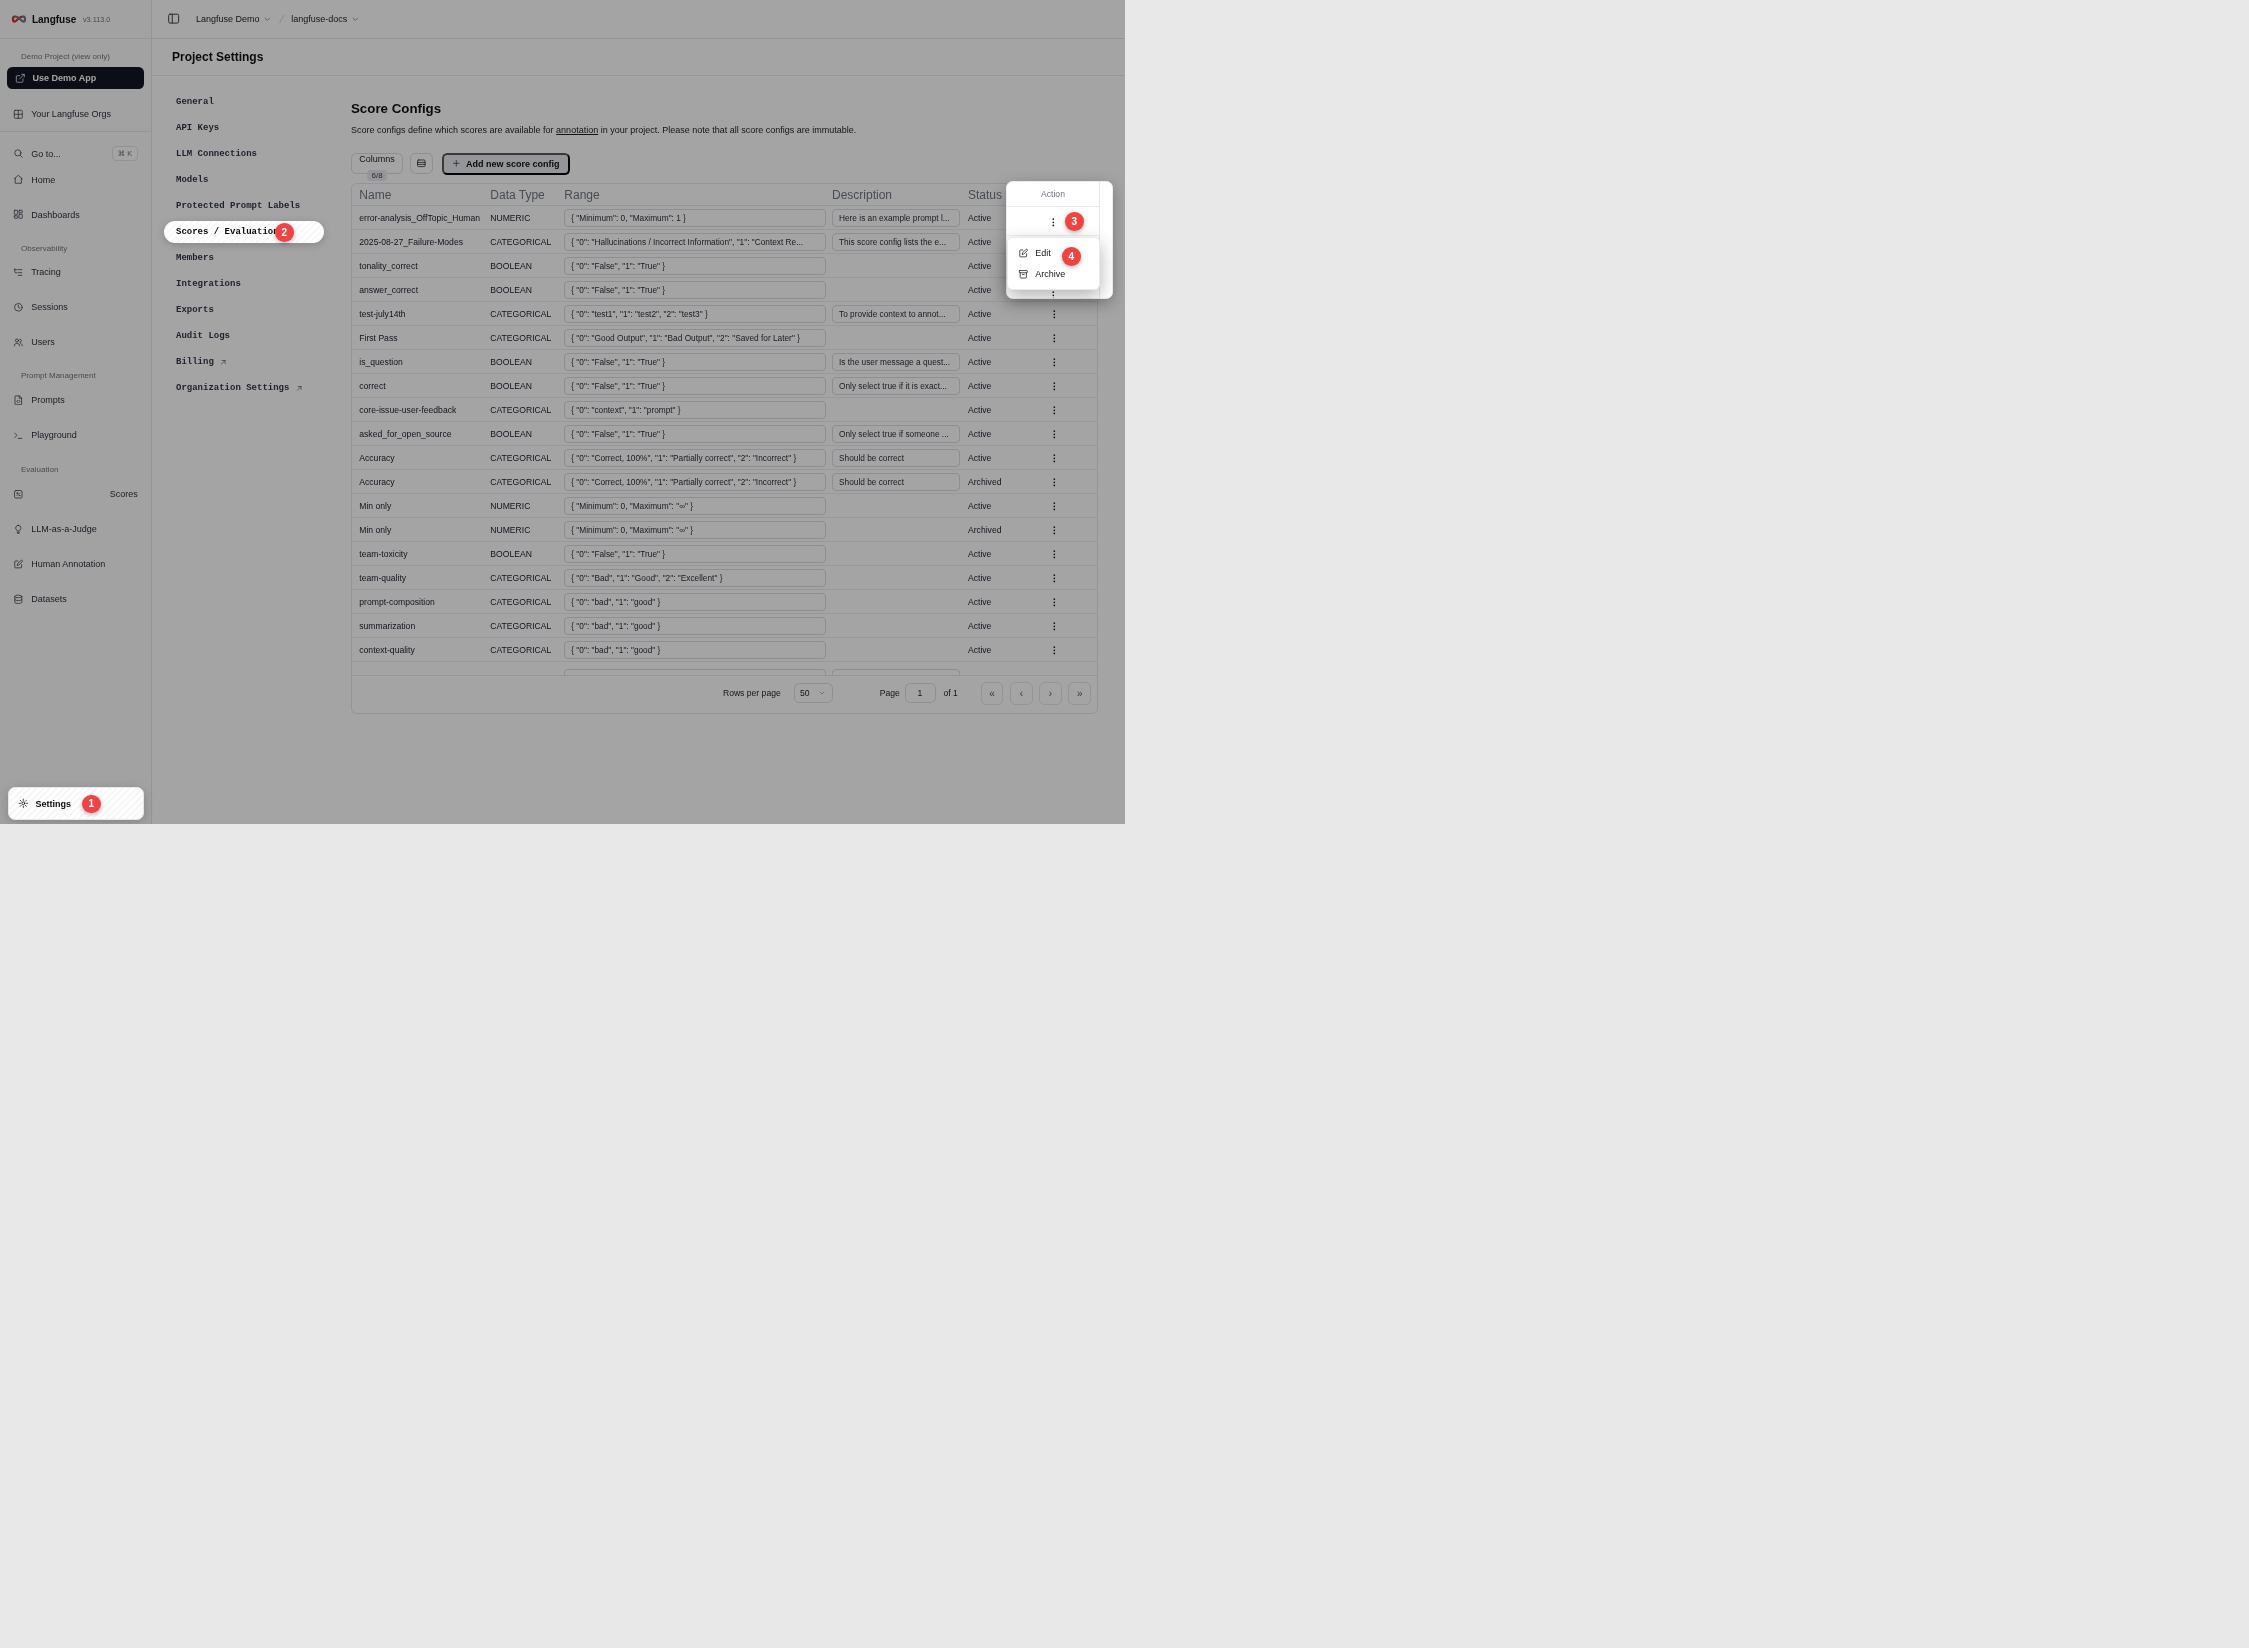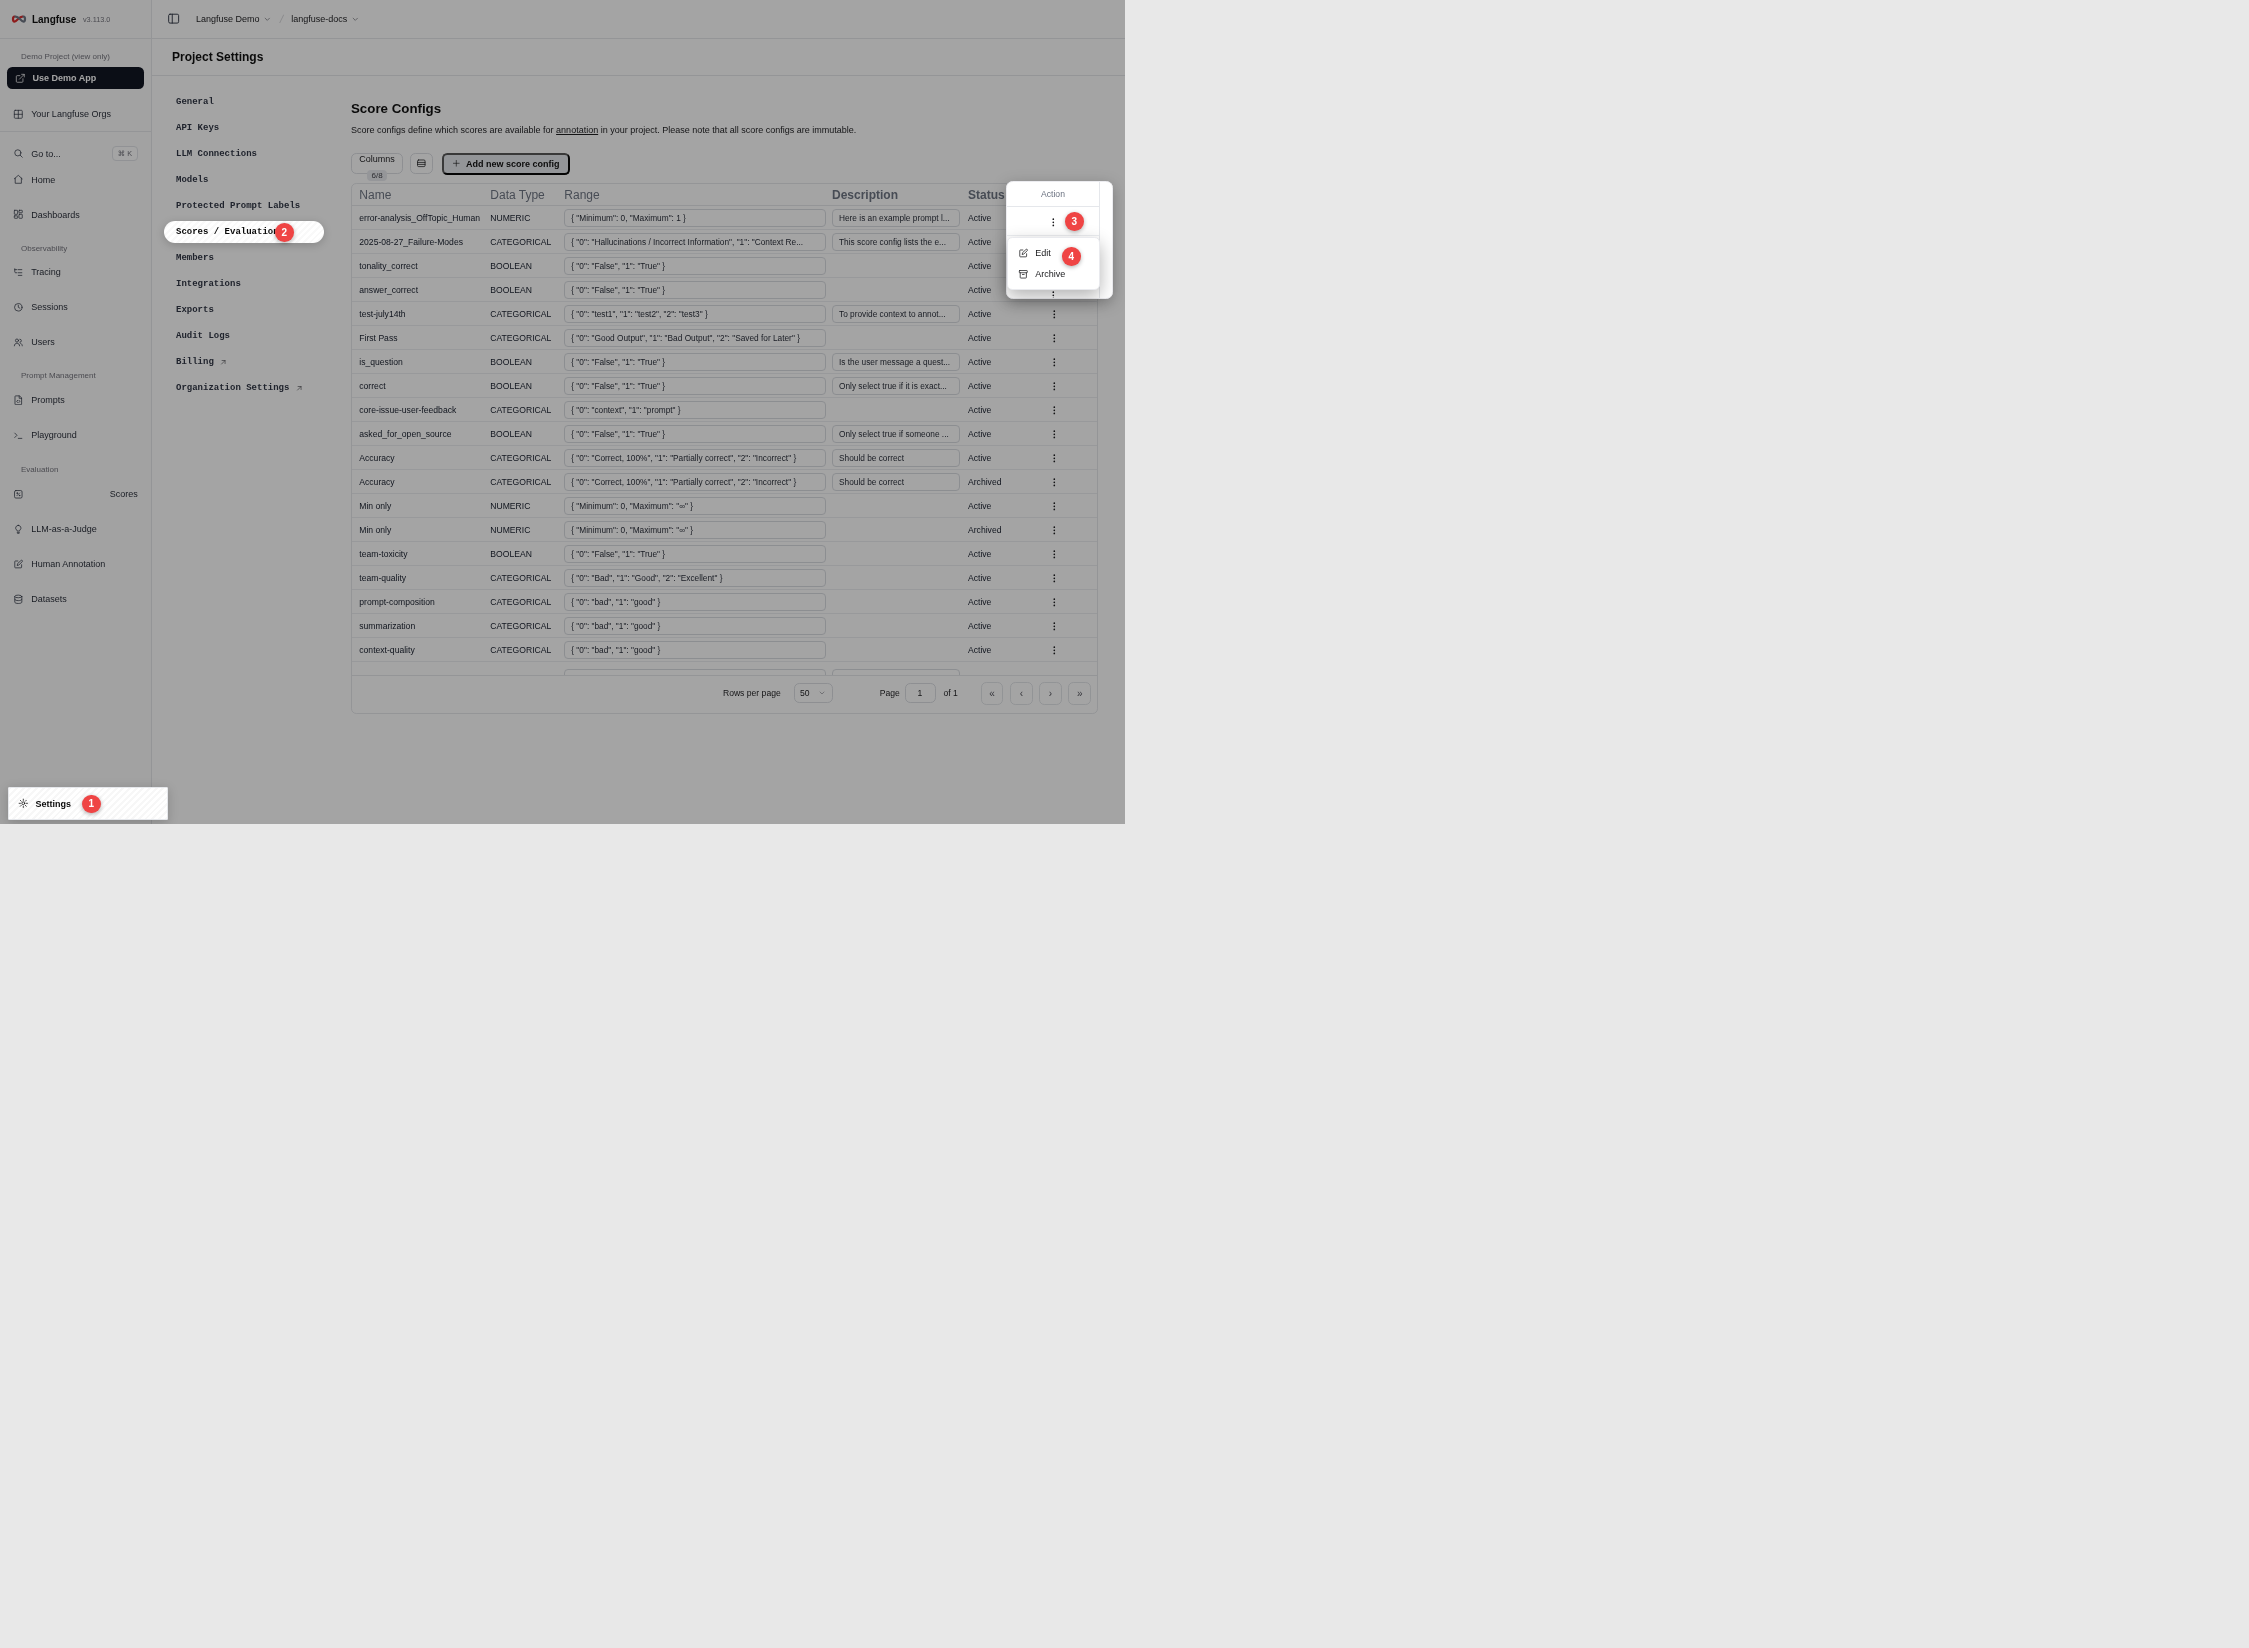--- a/index.html
+++ b/index.html
@@ -22,23 +22,23 @@
   .sb-item { height:20px; display:flex; align-items:center; gap:7.3px; padding:0 13.3px; font-size:9px; font-weight:500; color:#1f2430; }
   .sb-item .ic { color:#2b3140; }
   .sb-divider { height:0.7px; background:#e5e7eb; margin-top:6.6px; }
   .goto { margin-top:12px; justify-content:flex-start; }
   .kbd-chip { margin-left:auto; border:0.7px solid #e0e2e7; border-radius:4px; font-size:7.3px; color:#71717a; padding:2px 4.7px; background:#fff; }
   .ic { display:inline-flex; width:10.6px; height:10.6px; flex:0 0 auto; }
   .ic svg { width:100%; height:100%; }
   .ic-sm { width:8.6px; height:8.6px; }
   .mt9{margin-top:6px;} .mt10{margin-top:15px;} .mt12{margin-top:8px;} .mt13{margin-top:8.6px;justify-content:space-between;} .mt29{margin-top:19px;}
 
-  .settings-pill { position:absolute; left:8px; top:787px; width:160px; height:33px; background:#fff;
+  .settings-pill { position:absolute; left:8px; top:787px; width:136px; height:33px; background:#fff;
     background-image:repeating-linear-gradient(135deg, rgba(0,0,0,0.03) 0 2px, transparent 2px 4.7px);
-    border:0.7px solid #e5e7eb; border-radius:1px; box-shadow:0 2.7px 10.6px rgba(0,0,0,0.18);
+    border:0.7px solid #e5e7eb; border-radius:7px; box-shadow:0 2.7px 10.6px rgba(0,0,0,0.18);
     display:flex; align-items:center; gap:6.6px; padding:0 9.3px; z-index:60; font-size:9px; font-weight:700; color:#0a0a0a; }
 
   
   .topbar { position:absolute; left:152px; top:0; right:0; height:39px; border-bottom:0.7px solid #e5e7eb; display:flex; align-items:center; padding-left:14.6px; background:#fff; }
   .collapse-btn { width:13.3px; height:13.3px; color:#2b3140; margin-right:16px; display:inline-flex; }
   .crumb { display:flex; align-items:center; gap:4px; font-size:9px; font-weight:500; color:#18181b; }
   .crumb .chev { width:8.6px; height:8.6px; color:#52525b; display:inline-flex; }
   .crumb-slash { color:#d4d4d8; font-size:11.3px; margin:0 8px; transform:skewX(-12deg); }
   .titlebar { position:absolute; left:152px; top:39px; right:0; height:37px; border-bottom:0.7px solid #e5e7eb; display:flex; align-items:center; padding-left:20px; background:#fff; }
   .page-title { font-size:12px; font-weight:700; color:#0a0a0a; }
@@ -59,21 +59,21 @@
   .btn-outline { height:20.6px; border:0.7px solid #dcdee3; border-radius:5.3px; background:#fff; display:flex; align-items:center; gap:5.3px; padding:0 7.3px; font-size:9px; font-weight:500; color:#18181b;flex-direction:column; }
   .count-chip { background:#e7e9ee; border-radius:4px; font-size:8px; color:#3f3f46; padding:1.3px 4px; font-weight:500; }
   .btn-icon { width:22.6px; height:20.6px; border:0.7px solid #dcdee3; border-radius:5.3px; background:#fff; display:flex; align-items:center; justify-content:center; margin-left:7.3px; color:#18181b; }
   .btn-secondary { height:22px; background:#e4e7ec; border-radius:5.3px; display:flex; align-items:center; gap:5.3px; padding:0 8.6px; font-size:9px; font-weight:600; color:#0a0a0a; margin-left:8.6px; }
 
   
   .card { margin-top:8.6px; width:747px; height:531px; border:0.7px solid #e5e7eb; border-radius:5.3px; background:#fff; overflow:hidden; }
   .tgrid { display:grid; grid-template-columns:131px 74px 269px 136px 46px 92px; align-items:center; }
   .thead { height:22px; border-bottom:0.7px solid #e5e7eb; color:#6b7280; font-size:12px; }
   .th-name,.th-type,.th-range { padding-left:7.3px; }
-  .th-desc,.th-status { padding-left:6px;font-weight:bold; }
+  .th-desc,.th-status { padding-left:6px; }
   .th-action { text-align:center; }
   .trow { height:24px; border-bottom:0.7px solid #eceef1; font-size:8.6px; color:#111827; }
   .cell-name { padding-left:7.3px; white-space:nowrap; overflow:hidden; }
   .cell-type { padding-left:7.3px; white-space:nowrap; }
   .val-box { height:18px; border:0.7px solid #d9dce1; border-radius:4px; display:flex; align-items:center; padding:0 6px; font-size:8.3px; color:#1f2430; white-space:nowrap; overflow:hidden; background:#fff; }
   .range-box { margin-left:7.3px; width:262px; }
   .desc-box { margin-left:6px; width:128px; }
   .cell-status { padding-left:6px; }
   .cell-action { display:flex; justify-content:center; color:#18181b; }
   .kebab { width:10.6px; height:10.6px; display:inline-flex; }

